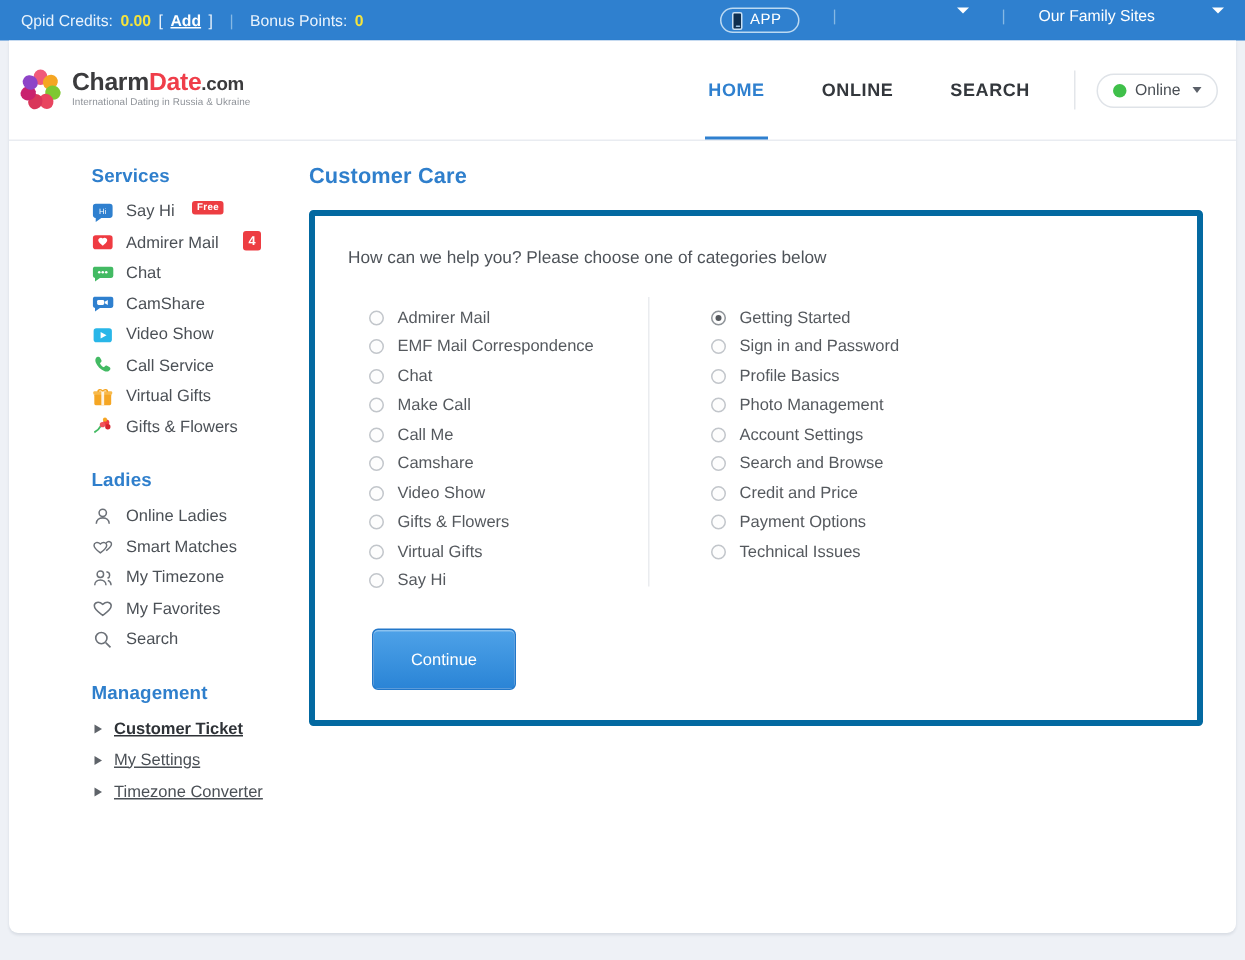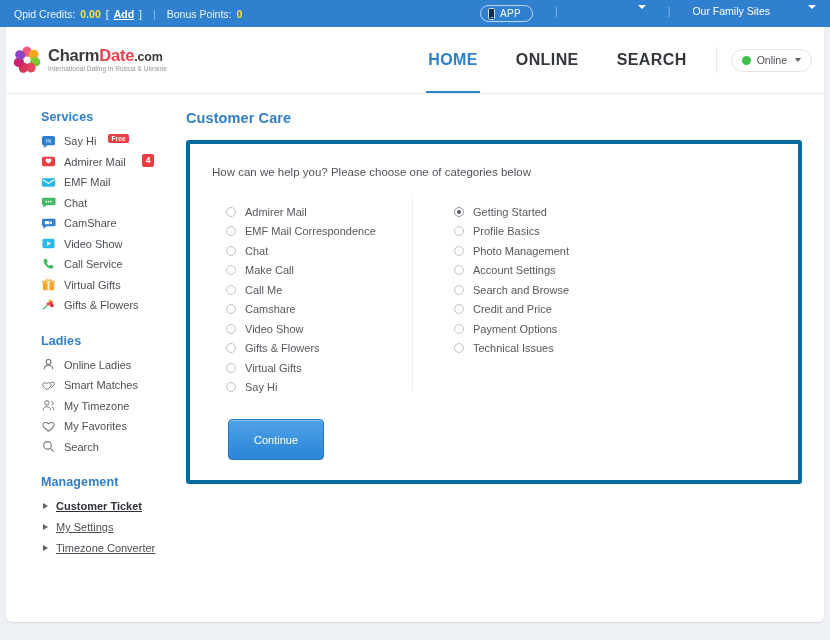--- a/index.html
+++ b/index.html
@@ -87,21 +87,21 @@
   .logo-mark { width: 30px; height: 30px; position: relative; }
   .logo-text-block { line-height: 1.05; }
   .logo-title { font-size: 16.5px; font-weight: bold; letter-spacing: -.2px; }
   .logo-charm { color: #3b3b3d; }
   .logo-date { color: #ef3e4a; }
   .logo-com { color: #3b3b3d; font-size: 12.5px; }
   .logo-tag { font-size: 6.6px; color: #8f9399; letter-spacing: .05px; margin-top: 1px; }
 
   .nav { margin-left: auto; display: flex; align-items: center; height: 100%; }
   .nav-item {
-    font-size: 16px; font-weight: bold; color: #33373c;
+    font-size: 12px; font-weight: bold; color: #33373c;
     letter-spacing: .4px;
     padding: 0 19px;
     height: 100%;
     display: flex; align-items: center;
     cursor: pointer;
     position: relative;
   }
   .nav-item.active { color: #2f80cf; }
   .nav-item.active::after {
     content: ""; position: absolute; left: 17px; right: 17px; bottom: 0;
@@ -124,21 +124,21 @@
     border-left: 3.5px solid transparent;
     border-right: 3.5px solid transparent;
     border-top: 4px solid #5b6069;
     margin-left: 2px;
   }
 
   
   .body-area { display: flex; padding: 16px 0 0 0; }
 
   
-  .sidebar { width: 168px; padding-left: 35px; flex: none; }
+  .sidebar { width: 168px; padding-left: 35px; flex: none; margin-left: 20px; }
   .side-group { margin-bottom: 18px; }
   .side-head {
     font-size: 12.5px; font-weight: bold; color: #2f7fcc;
     margin-bottom: 7px; letter-spacing: .1px;
   }
   .side-item {
     display: flex; align-items: center;
     height: 20.5px;
     font-size: 11px; color: #4b5056;
     cursor: pointer;
@@ -337,29 +337,20 @@
           <span class="ico">
             <svg viewBox="0 0 16 16" width="15" height="15">
                 <rect x="1" y="3" width="14" height="10" rx="2" fill="#ef3b42"></rect>
                 <path d="M8 5.4c1-1.3 3.2-.4 3.2 1.2 0 1.6-2.1 2.9-3.2 3.8C6.9 9.5 4.8 8.2 4.8 6.6c0-1.6 2.2-2.5 3.2-1.2z" fill="#fff"></path>
               </svg>
           </span>
           <span>Admirer Mail</span>
           <span class="count-badge">4</span>
         </div>
 
-        <div class="side-item">
-          <span class="ico">
-            <svg viewBox="0 0 16 16" width="15" height="15">
-                <rect x="1" y="3.5" width="14" height="9" rx="1.5" fill="#29b6e8"></rect>
-                <path d="M2 5l6 4 6-4" stroke="#fff" stroke-width="1.2" fill="none"></path>
-              </svg>
-          </span>
-          <span>EMF Mail</span>
-        </div>
 
         <div class="side-item">
           <span class="ico">
             <svg viewBox="0 0 16 16" width="15" height="15">
                 <path d="M2 3h12a1.5 1.5 0 0 1 1.5 1.5v5A1.5 1.5 0 0 1 14 11H6l-3.5 2.5V11A1.5 1.5 0 0 1 1 9.5v-5A1.5 1.5 0 0 1 2 3z" fill="#43ba63"></path>
                 <circle cx="5.5" cy="7" r=".9" fill="#fff"></circle>
                 <circle cx="8" cy="7" r=".9" fill="#fff"></circle>
                 <circle cx="10.5" cy="7" r=".9" fill="#fff"></circle>
               </svg>
           </span>
@@ -546,20 +537,24 @@
             </div>
           </div>
 
           <div class="col col-right">
             <div class="radio-row">
               <span class="radio checked"></span>
               <span class="radio-label">Getting Started</span>
             </div>
             <div class="radio-row">
               <span class="radio"></span>
+              <span class="radio-label">Sign in and Password</span>
+            </div>
+            <div class="radio-row">
+              <span class="radio"></span>
               <span class="radio-label">Profile Basics</span>
             </div>
             <div class="radio-row">
               <span class="radio"></span>
               <span class="radio-label">Photo Management</span>
             </div>
             <div class="radio-row">
               <span class="radio"></span>
               <span class="radio-label">Account Settings</span>
             </div>

